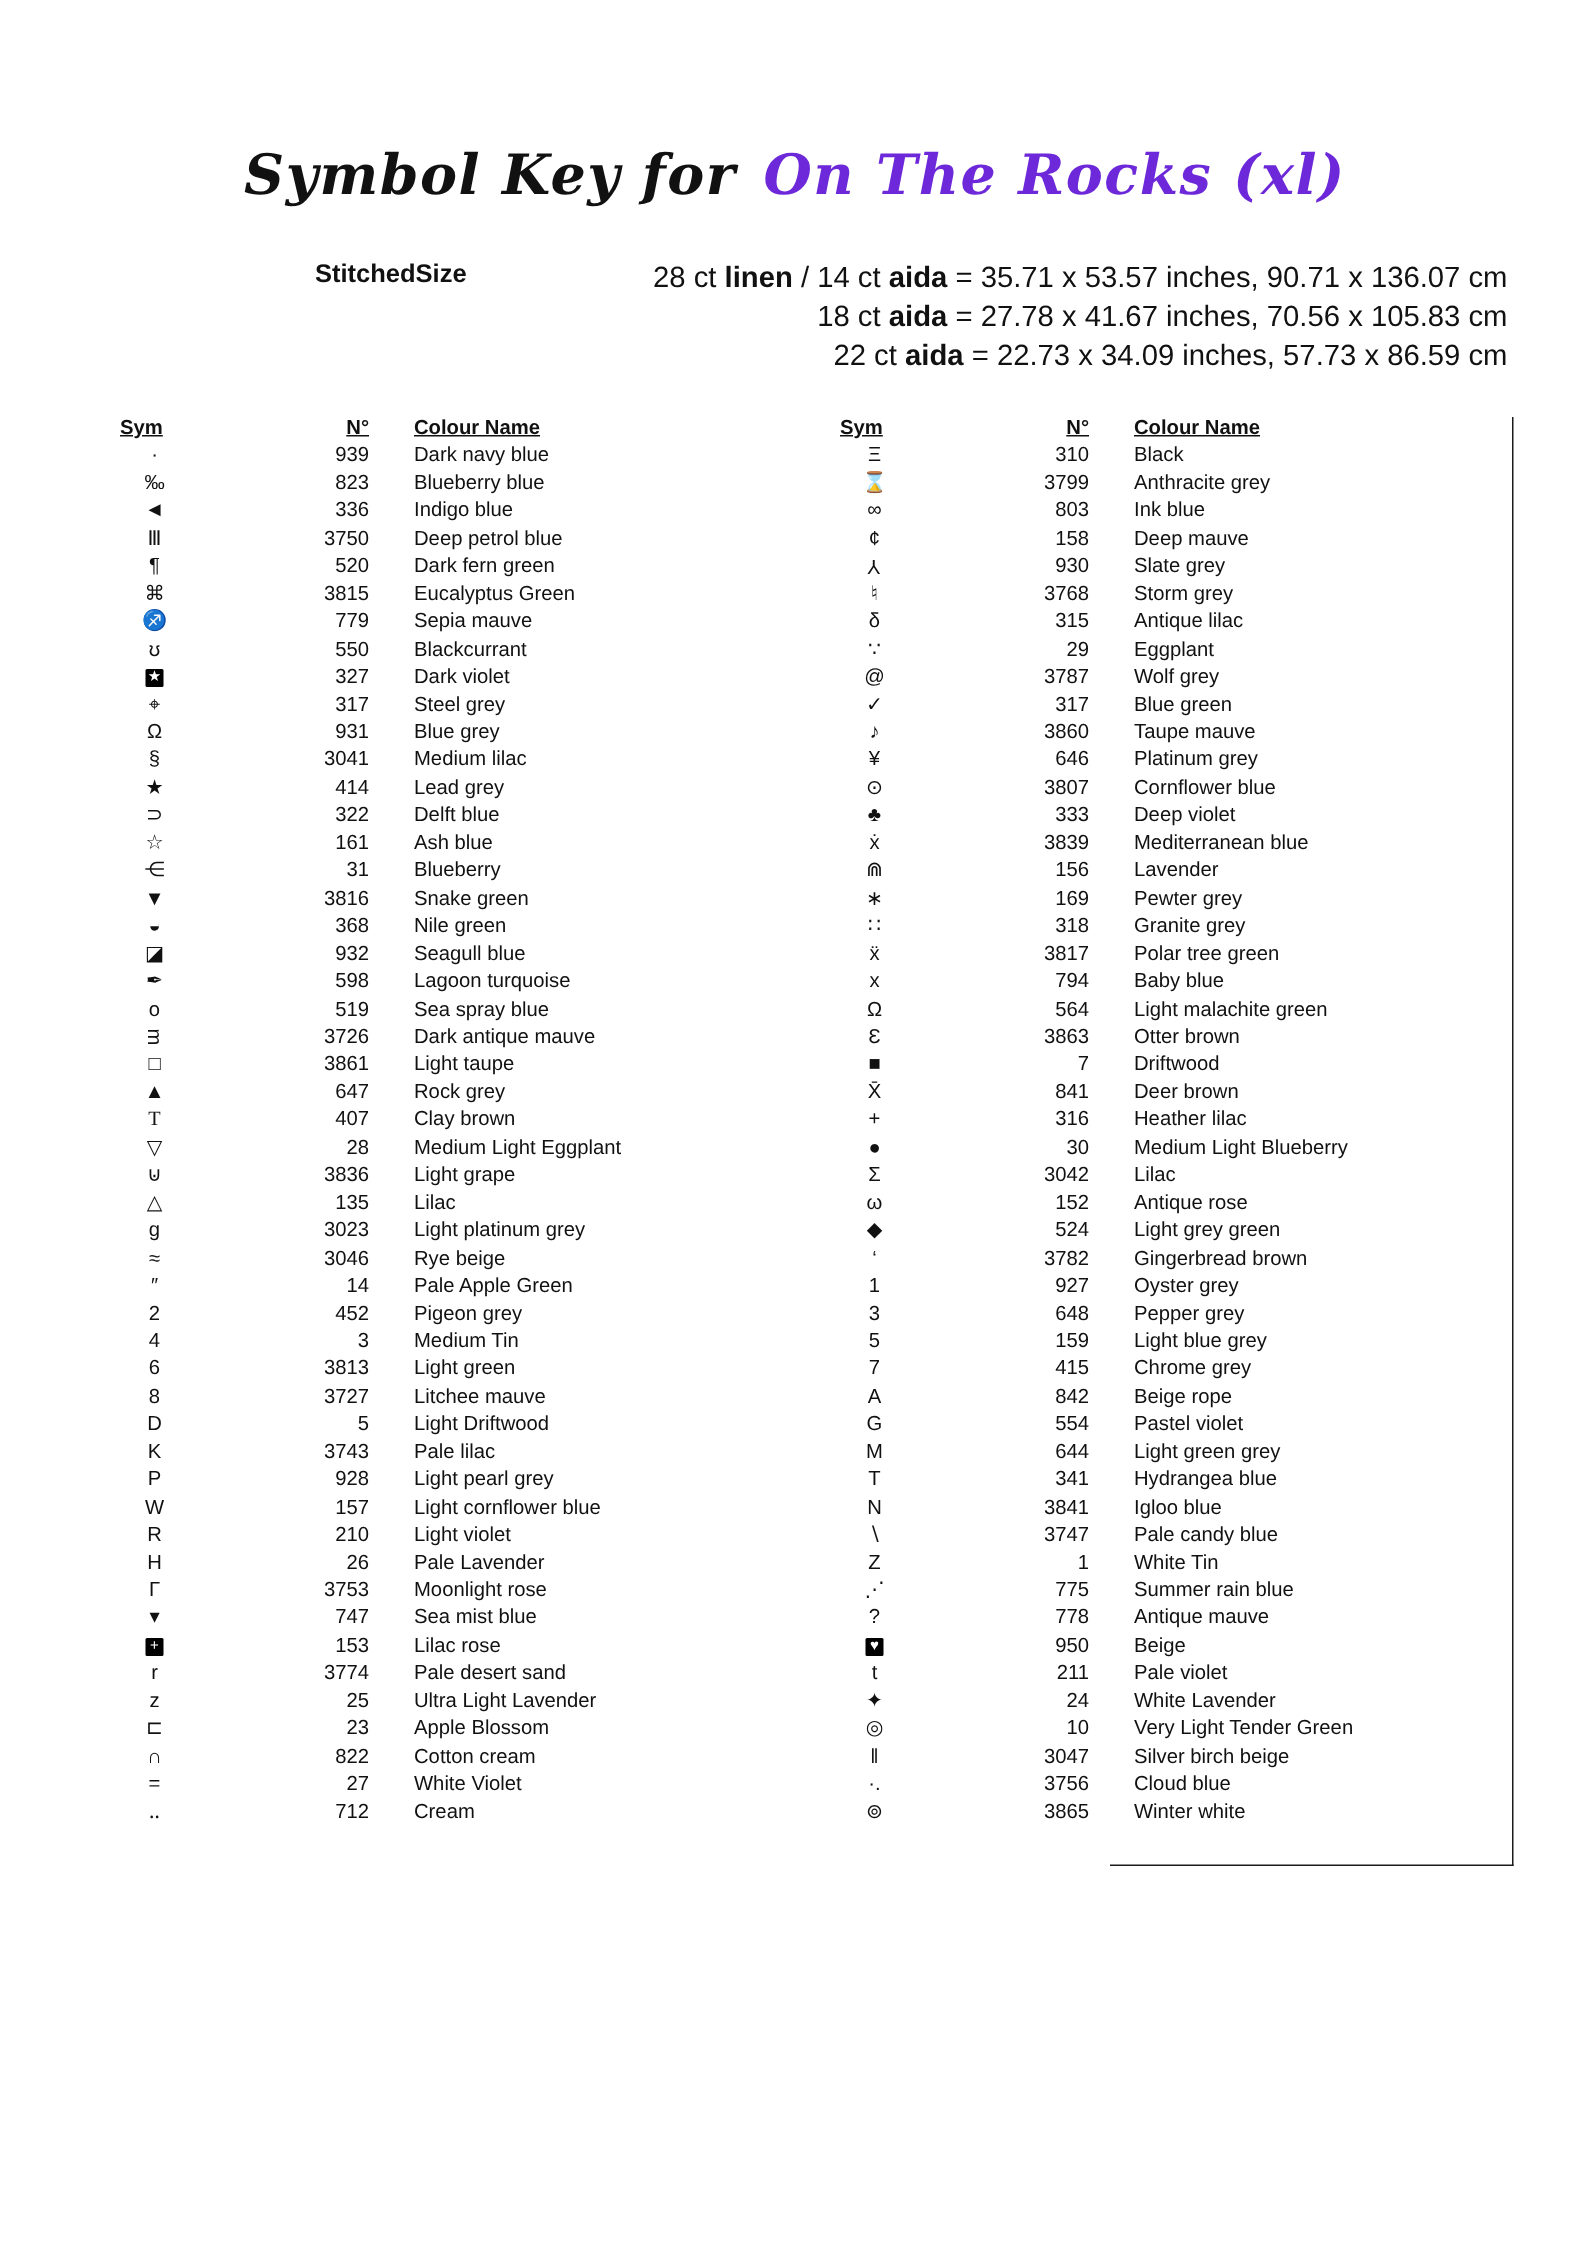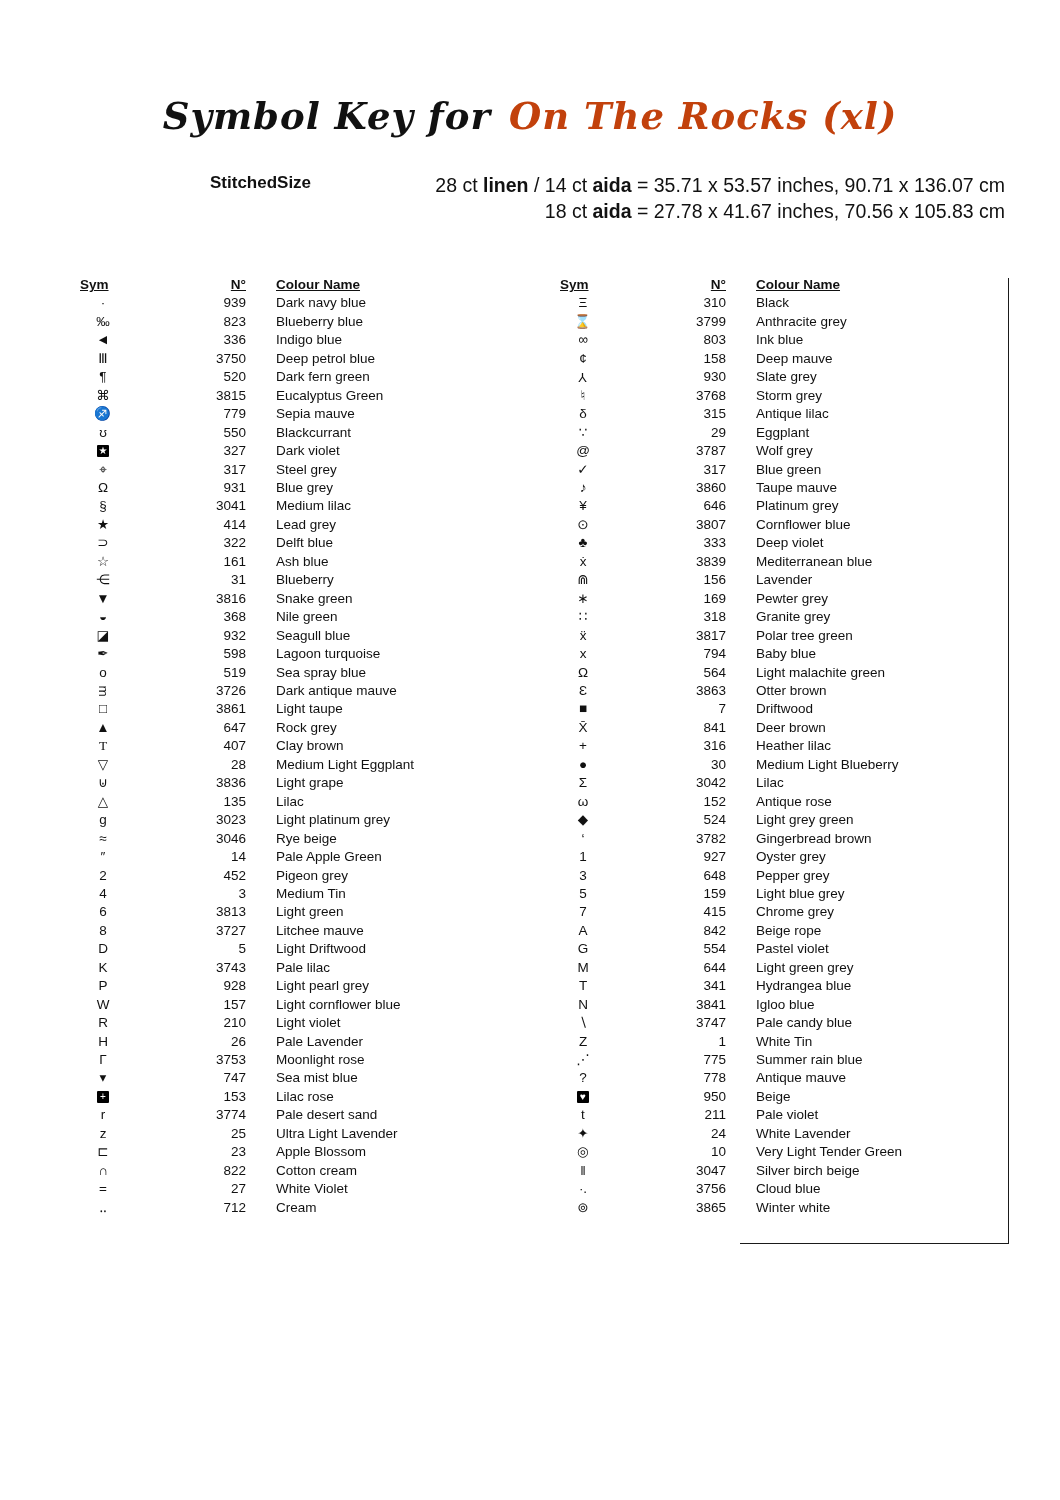--- a/index.html
+++ b/index.html
@@ -41,28 +41,29 @@
     position:absolute;left:740px;top:278px;width:268px;height:965px;
     border-right:1.6px solid #1a1a1a;border-bottom:1.6px solid #1a1a1a;
   }
 </style>
 </head>
 <body>
 
 <div class="page">
 
   <div class="title">
-    <span class="t1">Symbol Key for</span><span class="t2" style="color: #c2410c;">On The Rocks (xl)</span>
+    <span class="t1">Symbol Key for</span><span class="t2" style="color: #6d28d9;">On The Rocks (xl)</span>
   </div>
 
 
   <div class="sizes">
     <span class="size-label">StitchedSize</span>
     <div class="size-line"><span>28 ct </span><span class="b">linen</span><span> / 14 ct </span><span class="b">aida</span><span> = 35.71 x 53.57 inches, 90.71 x 136.07 cm</span></div>
     <div class="size-line"><span>18 ct </span><span class="b">aida</span><span>  = 27.78 x 41.67 inches, 70.56 x 105.83 cm</span></div>
+    <div class="size-line"><span>22 ct </span><span class="b">aida</span><span> = 22.73 x 34.09 inches, 57.73 x 86.59 cm</span></div>
   </div>
 
   <div class="key-table kt-left">
       <div class="trow thead">
         <span class="c-sym">Sym</span>
         <span class="c-num">N°</span>
         <span class="c-name">Colour Name</span>
       </div>
       <div class="trow">
         <span class="c-sym"><span class="glyph">·</span></span>

